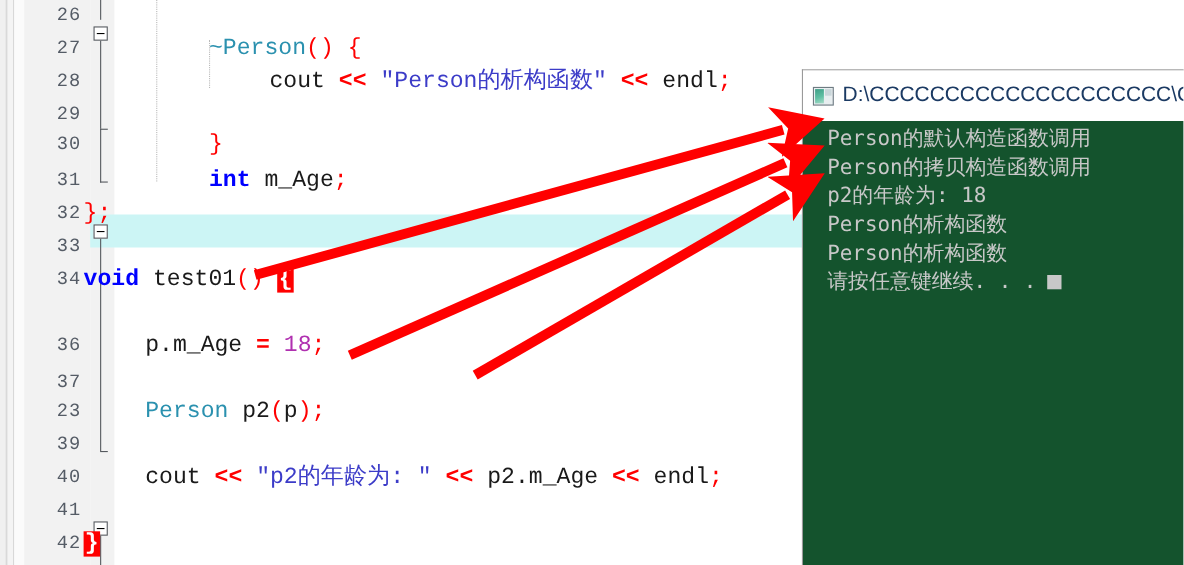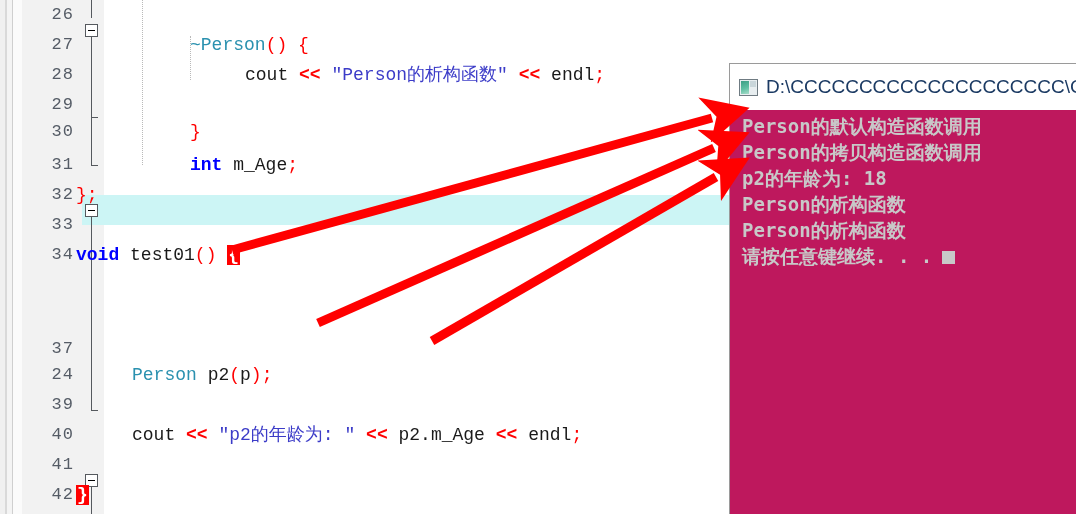--- a/index.html
+++ b/index.html
@@ -72,21 +72,21 @@
     font-size: 17px;
     color: #2b91af;
     color: #555c66;
     letter-spacing: 1px;
   }
   .codetext {
     position: absolute;
     left: 104px;
     white-space: pre;
     font-family: "Liberation Mono", monospace;
-    font-size: 18px;
+    font-size: 21px;
     color: #1a1a1a;
     letter-spacing: 0px;
   }
   
   .row-hl {
     position: absolute;
     left: 82px;
     width: 994px;
     height: 30px;
     background: #ccf5f5;
@@ -187,24 +187,23 @@
     font-size: 19px;
     color: #1b3a63;
     white-space: nowrap;
     overflow: hidden;
   }
   #console-body {
     position: absolute;
     left: 0; top: 46px;
     width: 100%;
     bottom: 0;
-    background: #be185d;
-    padding: 3px 0 0 10px;
-    box-sizing: border-box;
-    font-weight: bold;
+    background: #14532d;
+    padding: 3px 0 0 20px;
+    box-sizing: border-box;
   }
   .console-line {
     font-family: "DejaVu Sans Mono", monospace;
     font-size: 19px;
     line-height: 26px;
     color: #c8c8c8;
     white-space: pre;
     padding-left: 2px;
   }
   .console-line .blk-cursor {
@@ -295,27 +294,31 @@
   <div class="row" style="top:210px;">
     <span class="lnum">33</span>
   </div>
 
   <div class="row" style="top:240px;">
     <span class="lnum">34</span>
     <span class="codetext" style="left:76px;"><span class="kw">void</span><span class="plain"> </span><span class="plain">test01</span><span class="punct">()</span><span class="plain"> </span><span class="brace-hl">{</span></span>
   </div>
 
 
+  <div class="row" style="top:300px;">
+    <span class="lnum">36</span>
+    <span class="codetext" style="left:132px;"><span class="plain">p.m_Age</span><span class="plain"> </span><span class="op">=</span><span class="plain"> </span><span class="num">18</span><span class="punct">;</span></span>
+  </div>
 
   <div class="row" style="top:334px;">
     <span class="lnum">37</span>
   </div>
 
   <div class="row" style="top:360px;">
-    <span class="lnum">24</span>
+    <span class="lnum">23</span>
     <span class="codetext" style="left:132px;"><span class="type">Person</span><span class="plain"> </span><span class="plain">p2</span><span class="punct">(</span><span class="plain">p</span><span class="punct">)</span><span class="punct">;</span></span>
   </div>
 
   <div class="row" style="top:390px;">
     <span class="lnum">39</span>
   </div>
 
   <div class="row" style="top:420px;">
     <span class="lnum">40</span>
     <span class="codetext" style="left:132px;"><span class="plain">cout</span><span class="plain"> </span><span class="op">&lt;&lt;</span><span class="plain"> </span><span class="str">"p2的年龄为: "</span><span class="plain"> </span><span class="op">&lt;&lt;</span><span class="plain"> </span><span class="plain">p2.m_Age</span><span class="plain"> </span><span class="op">&lt;&lt;</span><span class="plain"> </span><span class="plain">endl</span><span class="punct">;</span></span>

